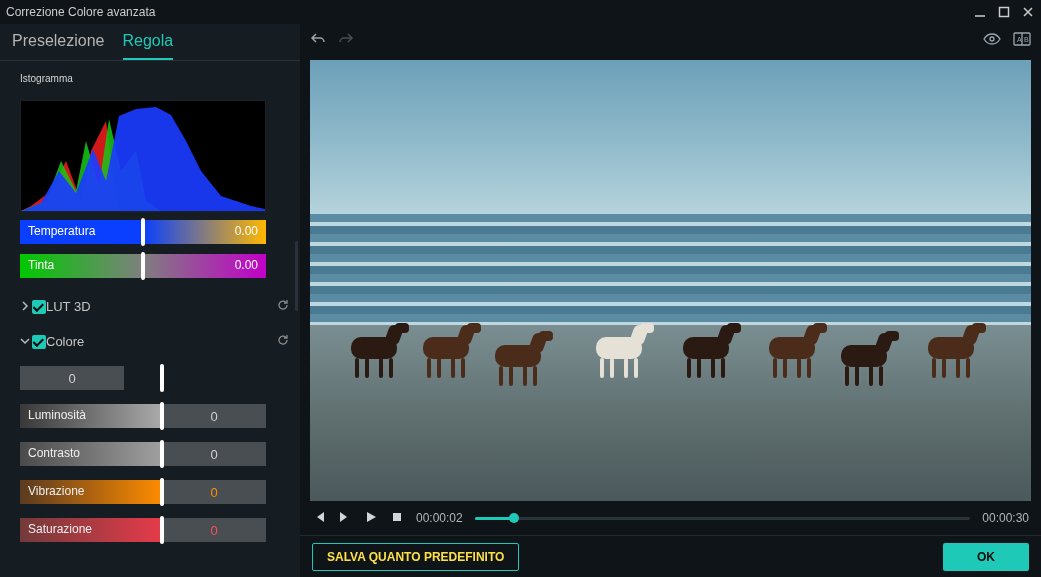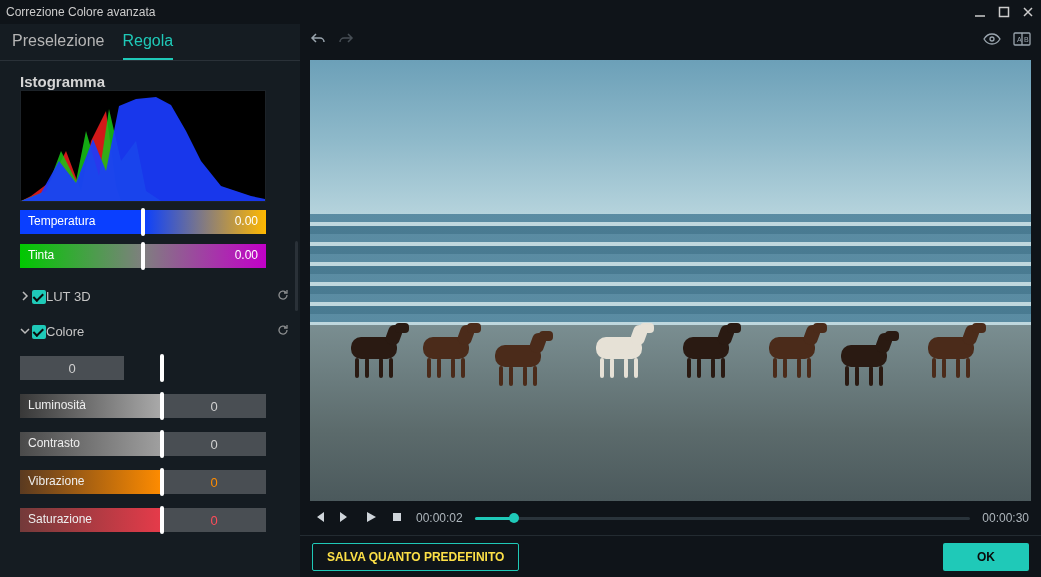--- a/index.html
+++ b/index.html
@@ -6,21 +6,21 @@
 body { background: #0f1419; color: #c5c5c5; width: 1041px; height: 577px; overflow: hidden; display: flex; flex-direction: column; }
 .titlebar { height: 24px; display: flex; align-items: center; justify-content: space-between; padding: 0 6px; font-size: 12px; color: #ccc; }
 .titlebar-right { display: flex; gap: 10px; align-items: center; }
 .win-btn { width: 14px; height: 14px; display: flex; align-items: center; justify-content: center; cursor: pointer; }
 .main { display: flex; flex: 1; min-height: 0; }
 .left-panel { width: 300px; background: #151c22; display: flex; flex-direction: column; }
 .tabs { display: flex; gap: 18px; padding: 8px 12px 0 12px; border-bottom: 1px solid #2a3138; font-size: 16px; }
 .tab { padding-bottom: 8px; cursor: pointer; color: #b5b5b5; }
 .tab.active { color: #1fc9b8; border-bottom: 2px solid #1fc9b8; }
 .panel-body { flex: 1; padding: 12px 10px 12px 20px; overflow-y: auto; position: relative; }
-.histogram-label { font-size: 15px; color: #d5d5d5; margin-bottom: 0; font-weight: bold; }
+.histogram-label { font-size: 10px; color: #d5d5d5; margin-bottom: 16px; }
 .histogram { position: relative; width: 246px; height: 112px; background: #000; margin-bottom: 8px; border: 1px solid #1c2228; }
 .gradient-row { position: relative; width: 246px; height: 24px; margin-bottom: 10px; display: flex; align-items: center; }
 .grad-temp { background: linear-gradient(to right, #0a3fff 0%, #0a3fff 50%, #ffb800 100%); }
 .grad-tint { background: linear-gradient(to right, #00c800 0%, #7f7f7f 50%, #c200c8 100%); }
 .gradient-row .gname { position: absolute; left: 8px; top: 4px; font-size: 12px; color: #fff; }
 .gradient-row .gval { position: absolute; right: 8px; top: 4px; font-size: 12px; color: #fff; }
 .gradient-row .ghandle { position: absolute; left: 50%; top: -2px; width: 4px; height: 28px; background: #fff; border-radius: 2px; transform: translateX(-50%); }
 .section-row { display: flex; align-items: center; gap: 0; padding: 10px 0 8px 0; font-size: 13px; }
 .chev { width: 12px; display: inline-block; }
 .chk { width: 14px; height: 14px; background: #1fc9b8; display: inline-flex; align-items: center; justify-content: center; border-radius: 2px; }

